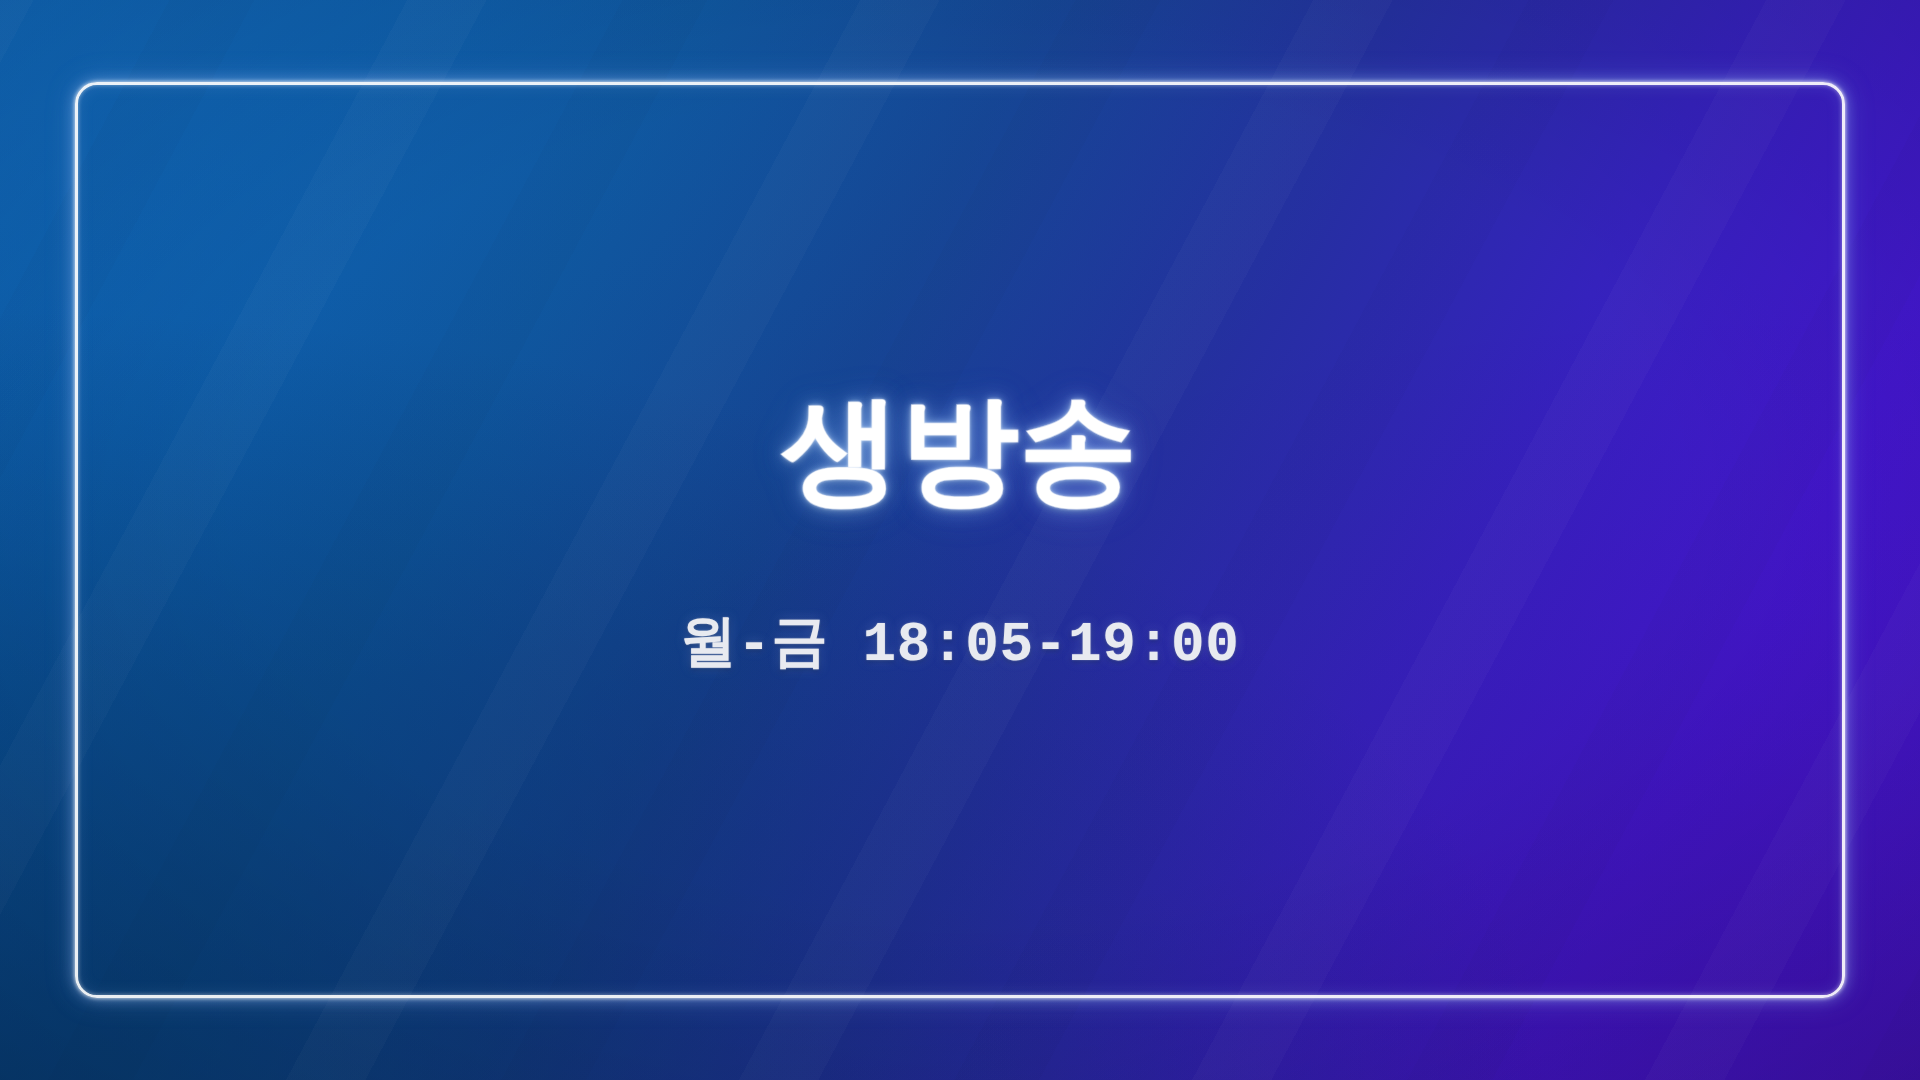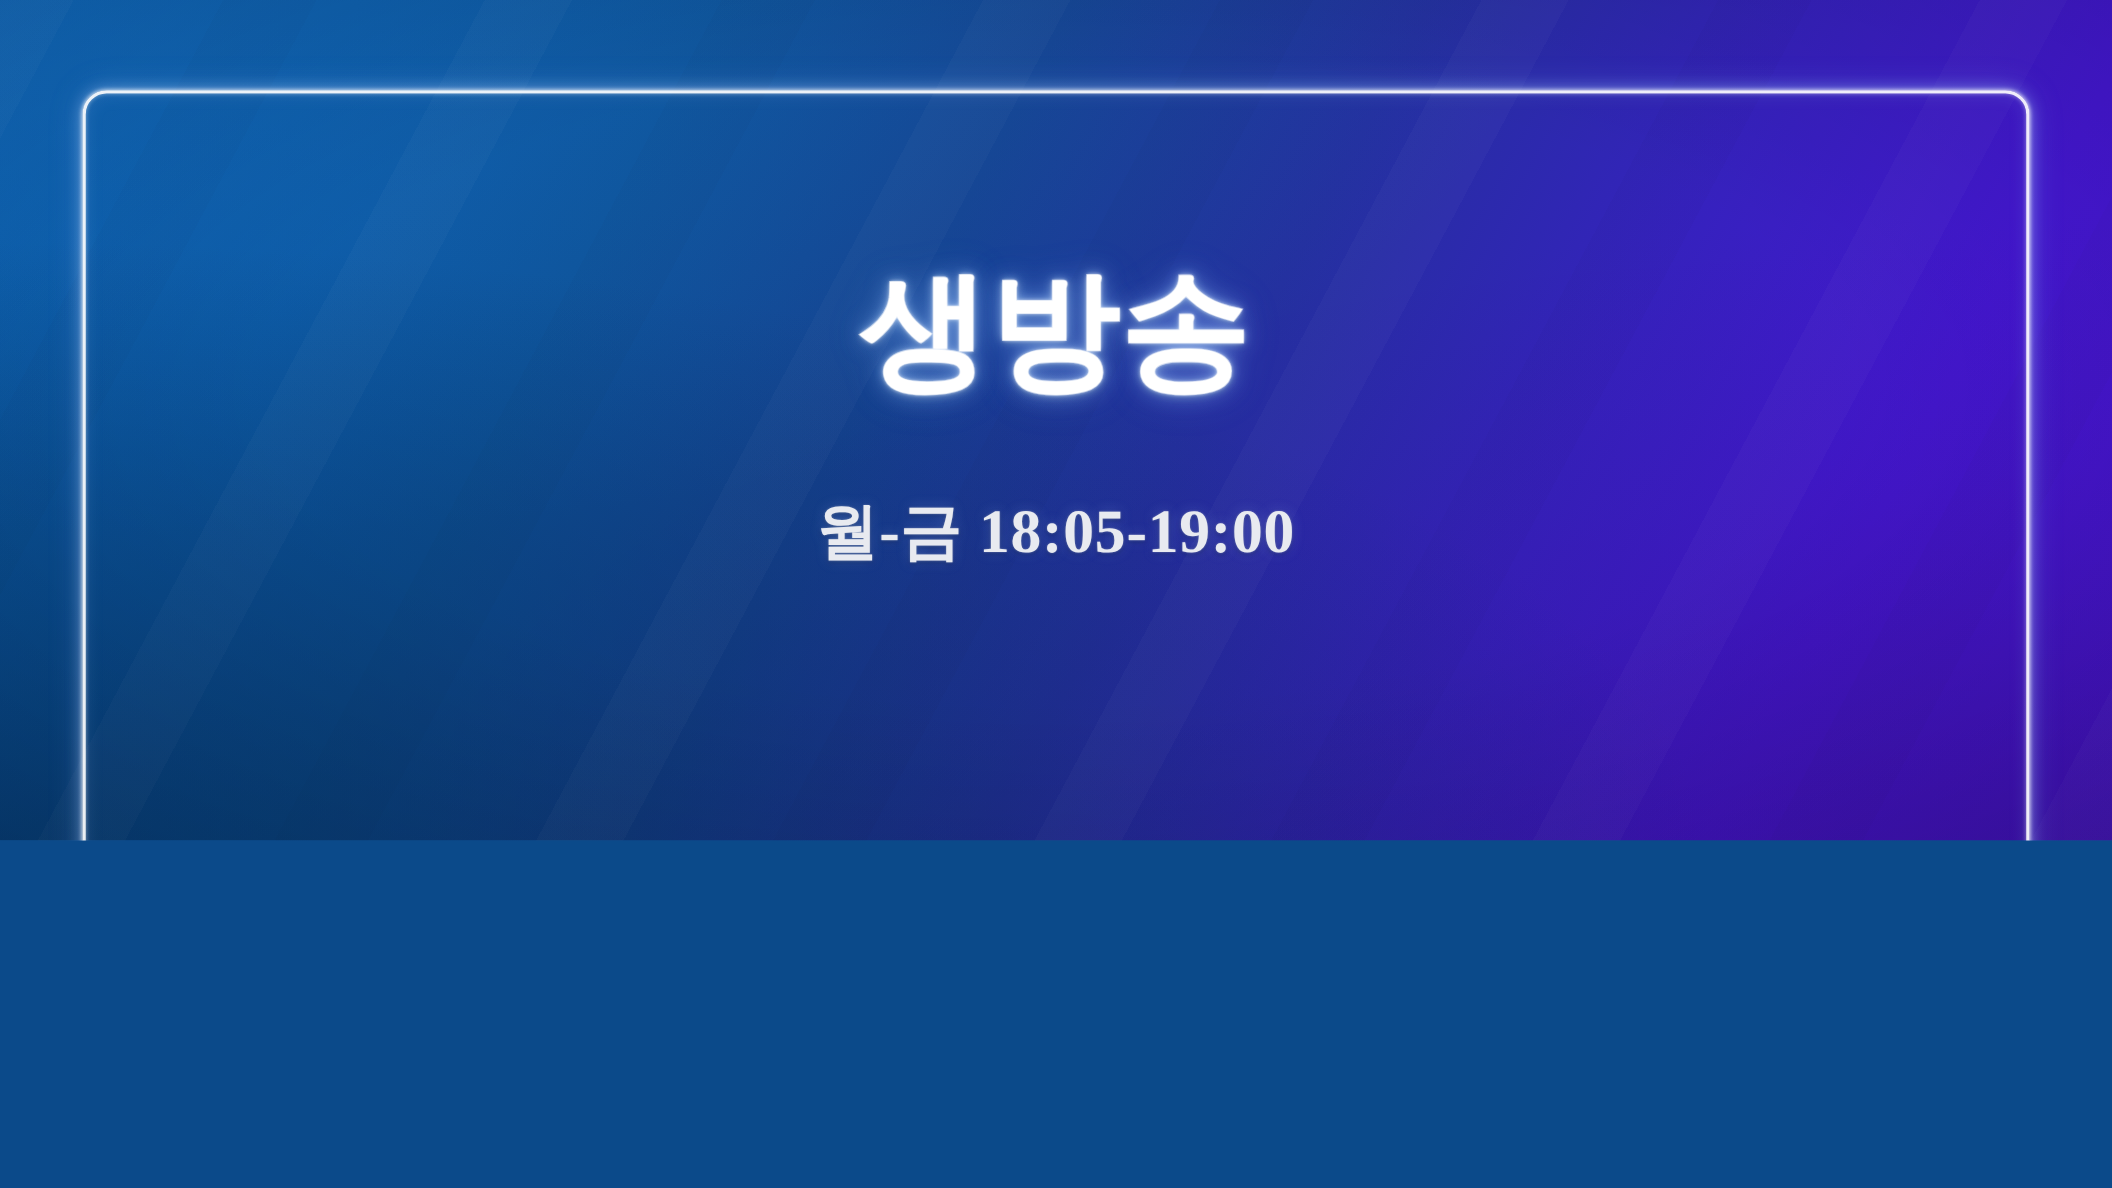--- a/index.html
+++ b/index.html
@@ -7,23 +7,23 @@
     padding: 0;
     width: 1920px;
     height: 1080px;
     overflow: hidden;
     background: #0b4a8a;
   }
 
   #stage {
     position: relative;
     width: 1920px;
-    height: 764px;
+    height: 1080px;
     overflow: hidden;
-    font-family: Liberation Serif, serif;
+    font-family: Liberation Mono, monospace;
   }
 
   
   .bg-base {
     position: absolute;
     inset: 0;
     background: linear-gradient(118deg,
         #0c63b5 0%,
         #0b5aa6 14%,
         #0d5197 28%,

